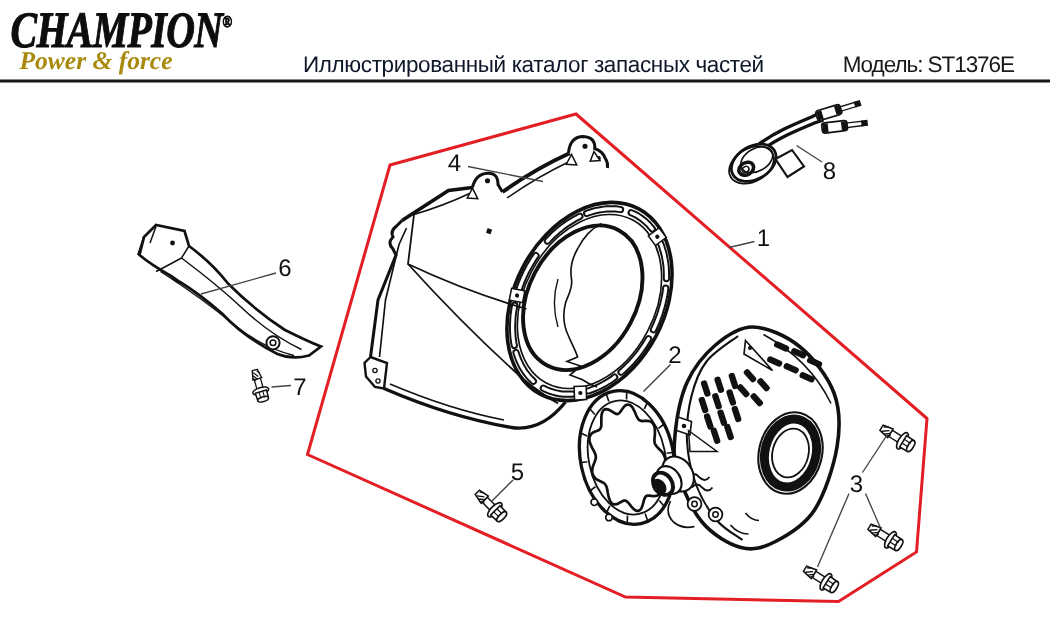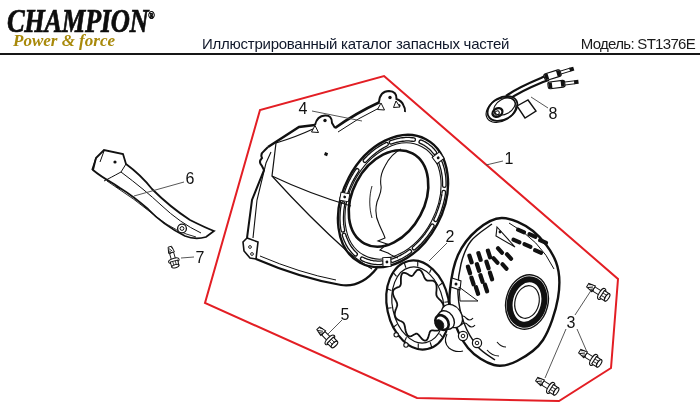--- a/index.html
+++ b/index.html
@@ -2,21 +2,21 @@
 <html><head><meta charset="utf-8">
 <style>
 html,body{margin:0;padding:0;background:#fff}
 #page{position:relative;width:700px;height:412px;overflow:hidden;background:#fff;
   font-family:"Liberation Sans",sans-serif}
 #logo{position:absolute;left:7px;top:4px;width:160px;color:#0d0d0d;
   font-family:"Liberation Serif",serif;font-style:italic;font-weight:bold;}
 #logoname{font-size:34px;letter-spacing:-0.5px;transform:scaleX(0.78);transform-origin:left;white-space:nowrap;line-height:1;-webkit-text-stroke:0.7px #0d0d0d}
 #logosub{font-size:17px;color:#a8890a;margin-top:-6px;width:108px;text-align:right;letter-spacing:0px;line-height:1}
 #title{position:absolute;left:202px;top:35px;font-size:15px;letter-spacing:-0.25px;color:#0f172a}
-#model{position:absolute;right:5px;top:35px;font-size:15px;letter-spacing:-0.7px;color:#1a1a1a}
+#model{position:absolute;right:24px;top:35px;font-size:15px;letter-spacing:-0.7px;color:#1a1a1a}
 #rule{position:absolute;left:0;top:53px;width:700px;height:2.4px;background:#161616}
 svg{position:absolute;left:0;top:0}
 text.lbl{font-family:"Liberation Sans",sans-serif;font-size:16px;fill:#111}
 </style></head>
 <body>
 <div id="page">
   <div id="logo">
       <div id="logoname">CHAMPION<span style="font-size:11px;vertical-align:13px;letter-spacing:0">®</span></div>
   <div id="logosub">Power &amp; force</div>
     </div>

